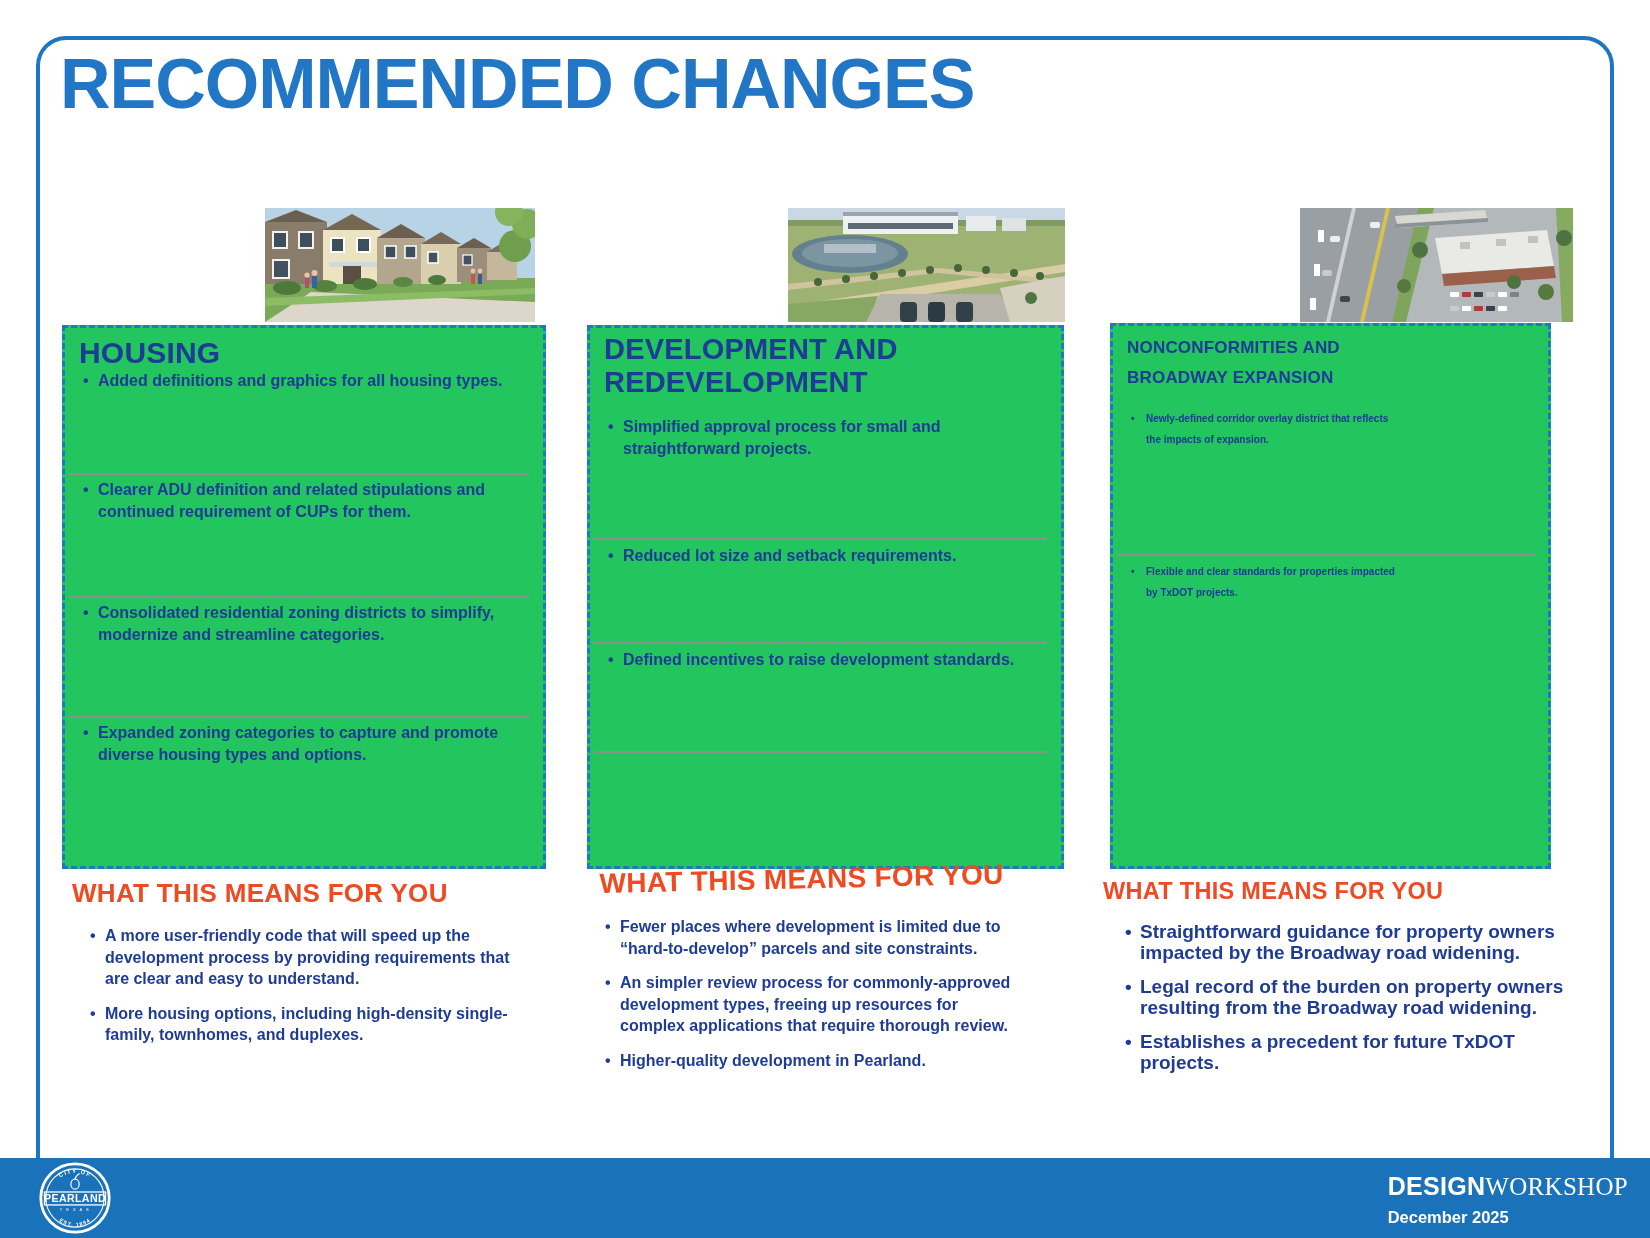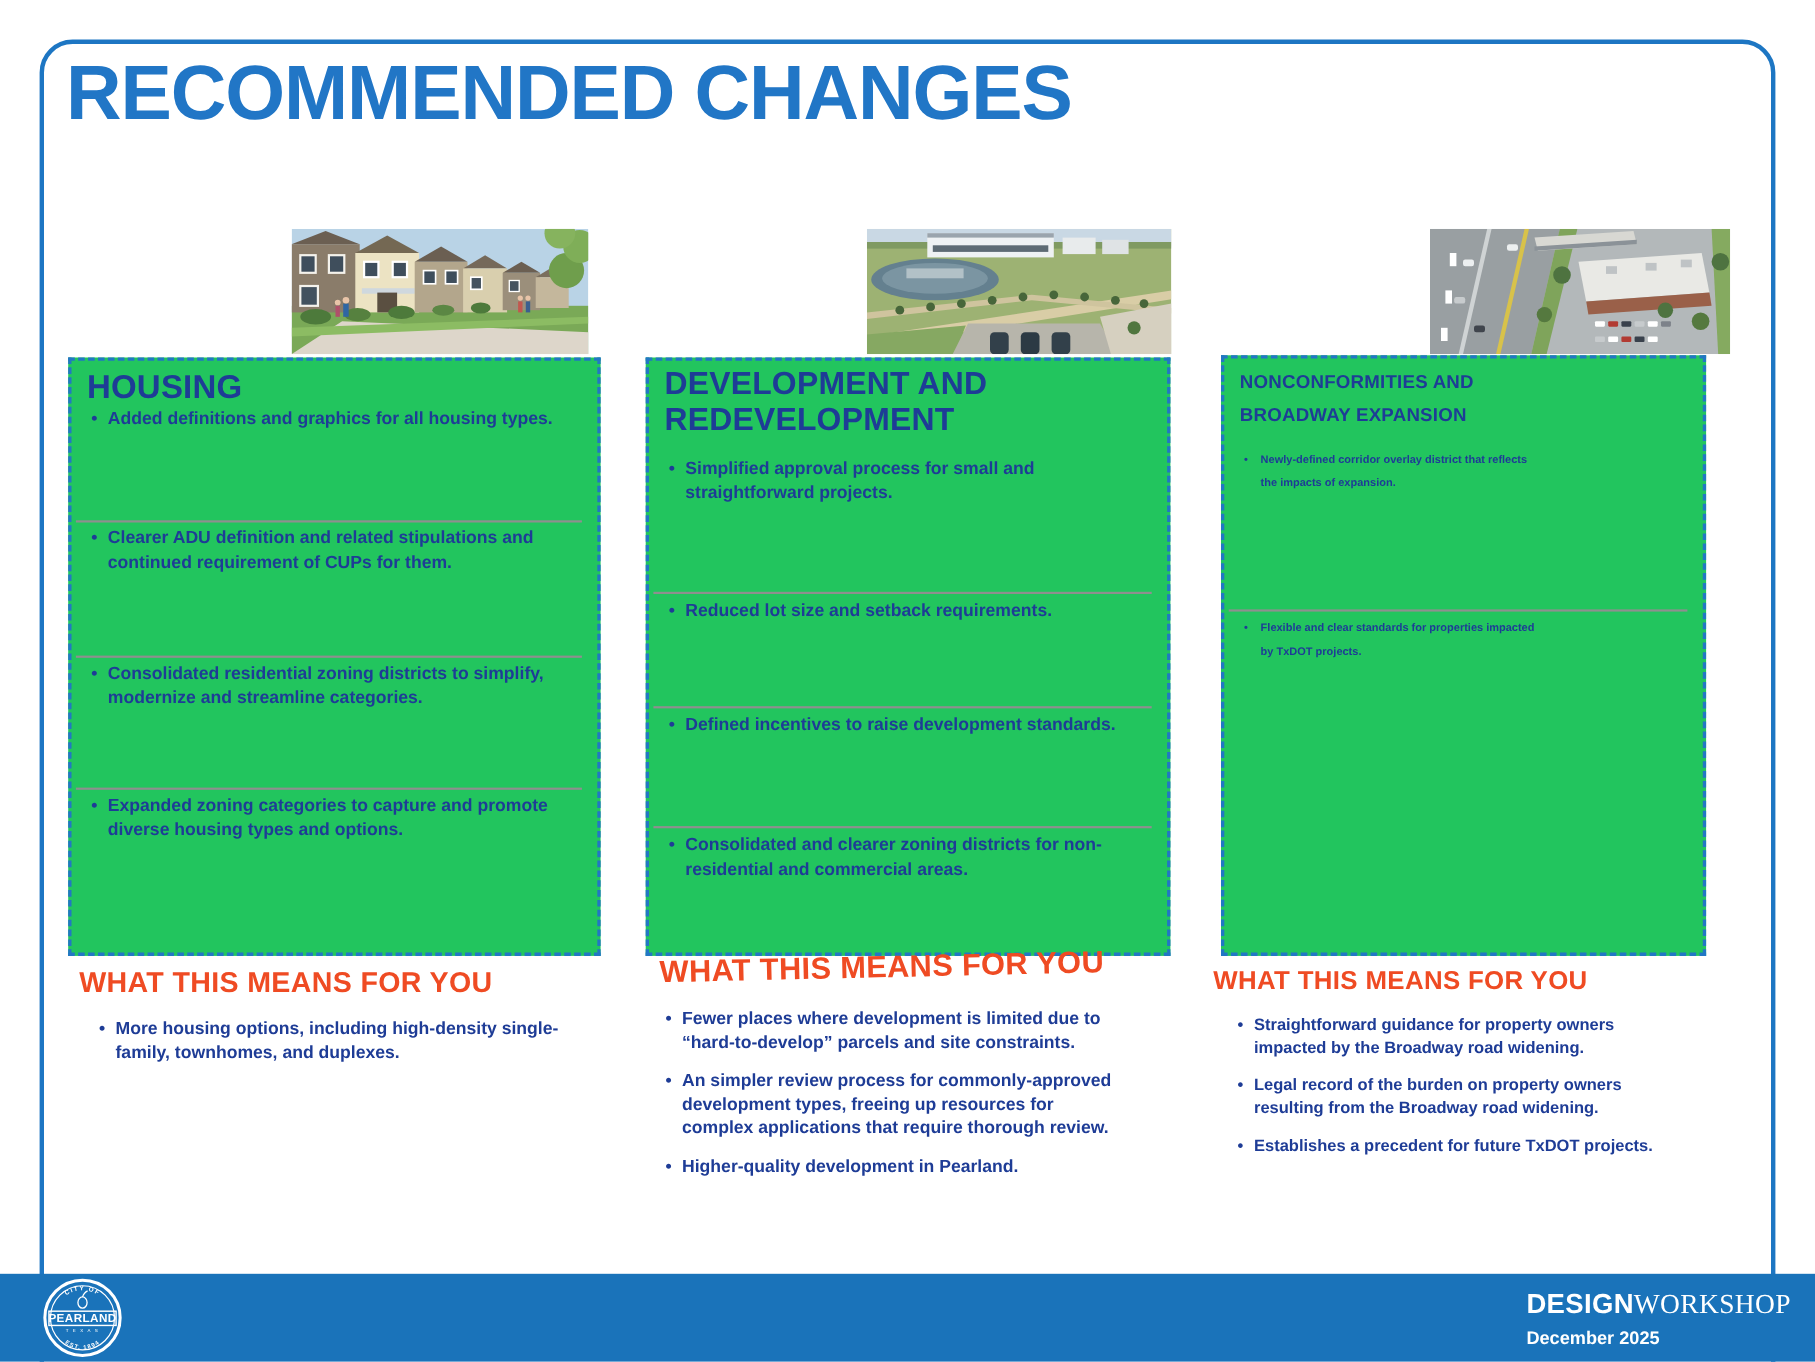--- a/index.html
+++ b/index.html
@@ -65,21 +65,21 @@
   .wtm-heading{color:#ef4b23;font-weight:900;letter-spacing:0.3px;}
   #wtm1{left:72px;top:878px;width:480px;}
   #wtm1 .wtm-heading{font-size:26px;}
   #wtm2{left:572px;top:868px;width:490px;}
   #wtm2 .wtm-heading{font-size:28px;margin-left:28px;transform:rotate(-1.3deg);transform-origin:left bottom;}
   #wtm3{left:1095px;top:878px;width:470px;}
   #wtm3 .wtm-heading{font-size:23.5px;margin-left:8px;}
   .wtm-list{margin-top:16px;}
   .wtm .bullet{position:relative;left:0;margin-bottom:13px;}
   #wtm1 .bullet,#wtm2 .bullet{font-size:16px;line-height:21.5px;}
-  #wtm3 .bullet{font-size:15px;line-height:21px;}
+  #wtm3 .bullet{font-size:19px;line-height:21px;}
   #wtm2 .bullet{padding-left:48px;}
   #wtm2 .bullet::before{left:33px;}
   #wtm3 .bullet{padding-left:45px;}
   #wtm3 .bullet::before{left:30px;}
   
   .footer{
     position:absolute;left:0;right:0;bottom:0;height:80px;background:#1a73ba;z-index:5;
   }
   .footer-logo{position:absolute;left:38px;top:3px;width:74px;height:74px;}
   .brand{position:absolute;right:22px;top:14px;text-align:left;color:#fff;}
@@ -235,37 +235,38 @@
 <div class="box" id="box2">
   <div class="box-heading">DEVELOPMENT AND
 REDEVELOPMENT</div>
   <div class="bullet b1">Simplified approval process for small and
 straightforward projects.</div>
   <div class="seg-divider d1"></div>
   <div class="bullet b2">Reduced lot size and setback requirements.</div>
   <div class="seg-divider d2"></div>
   <div class="bullet b3">Defined incentives to raise development standards.</div>
   <div class="seg-divider d3"></div>
-  <div class="bullet b4">Consolidated and clearer zoning districts for non-
-residential and commercial areas.</div>
 </div>
 
 <div class="box" id="box3">
   <div class="box-heading">NONCONFORMITIES AND
 BROADWAY EXPANSION</div>
   <div class="bullet b1">Newly-defined corridor overlay district that reflects
 the impacts of expansion.</div>
   <div class="seg-divider d1"></div>
   <div class="bullet b2">Flexible and clear standards for properties impacted
 by TxDOT projects.</div>
 </div>
 
 <div class="wtm" id="wtm1">
   <div class="wtm-heading">WHAT THIS MEANS FOR YOU</div>
   <div class="wtm-list">
+    <div class="bullet">A more user-friendly code that will speed up the
+development process by providing requirements that
+are clear and easy to understand.</div>
     <div class="bullet">More housing options, including high-density single-
 family, townhomes, and duplexes.</div>
   </div>
 </div>
 
 <div class="wtm" id="wtm2">
   <div class="wtm-heading">WHAT THIS MEANS FOR YOU</div>
   <div class="wtm-list">
     <div class="bullet">Fewer places where development is limited due to
 “hard-to-develop” parcels and site constraints.</div>

